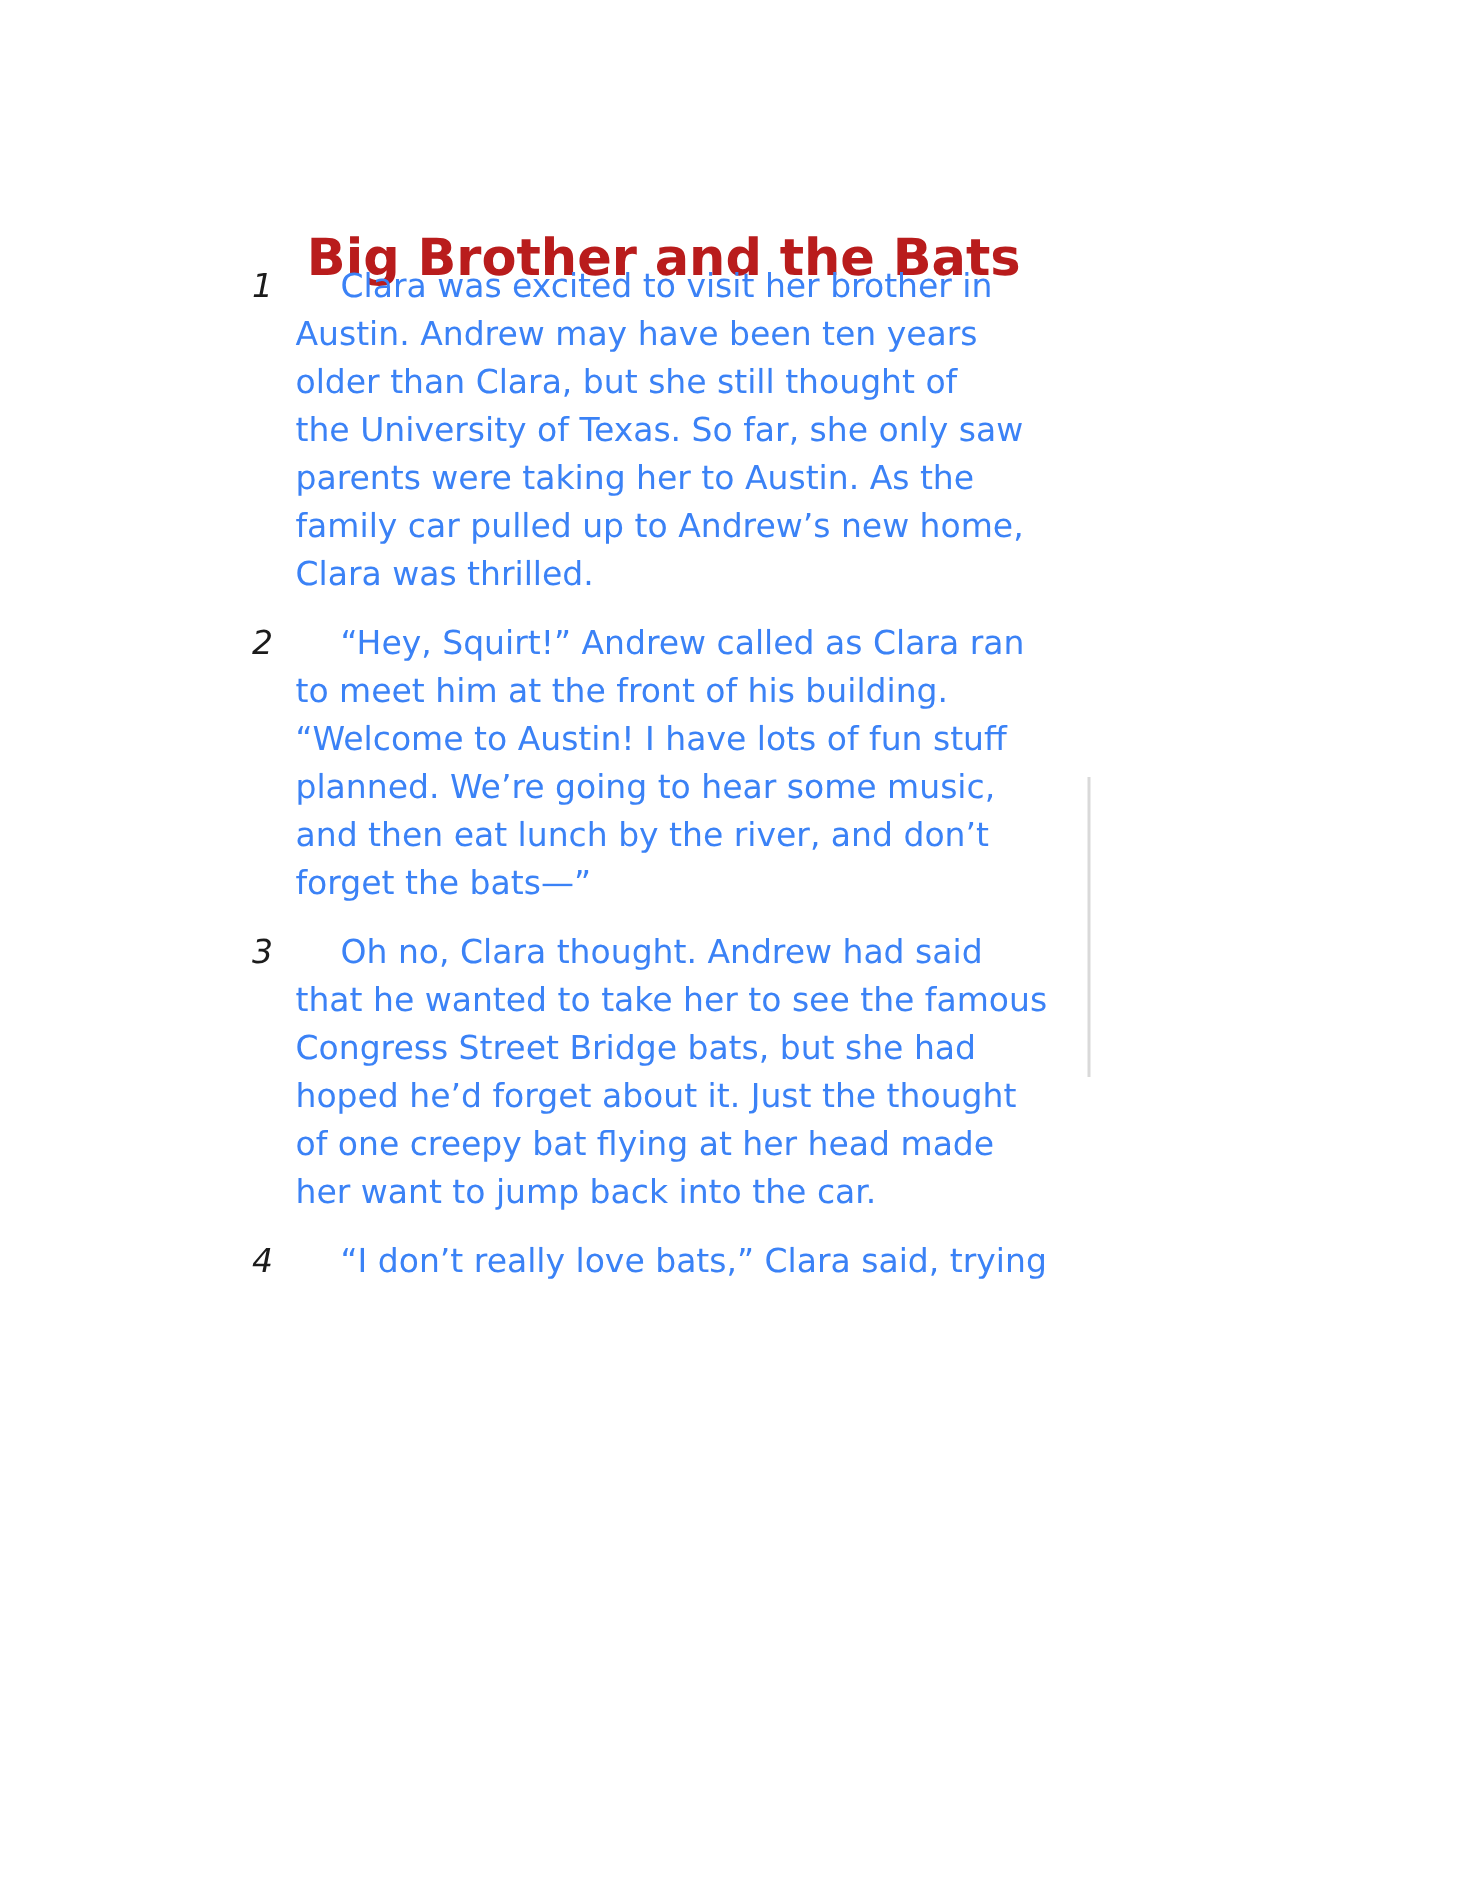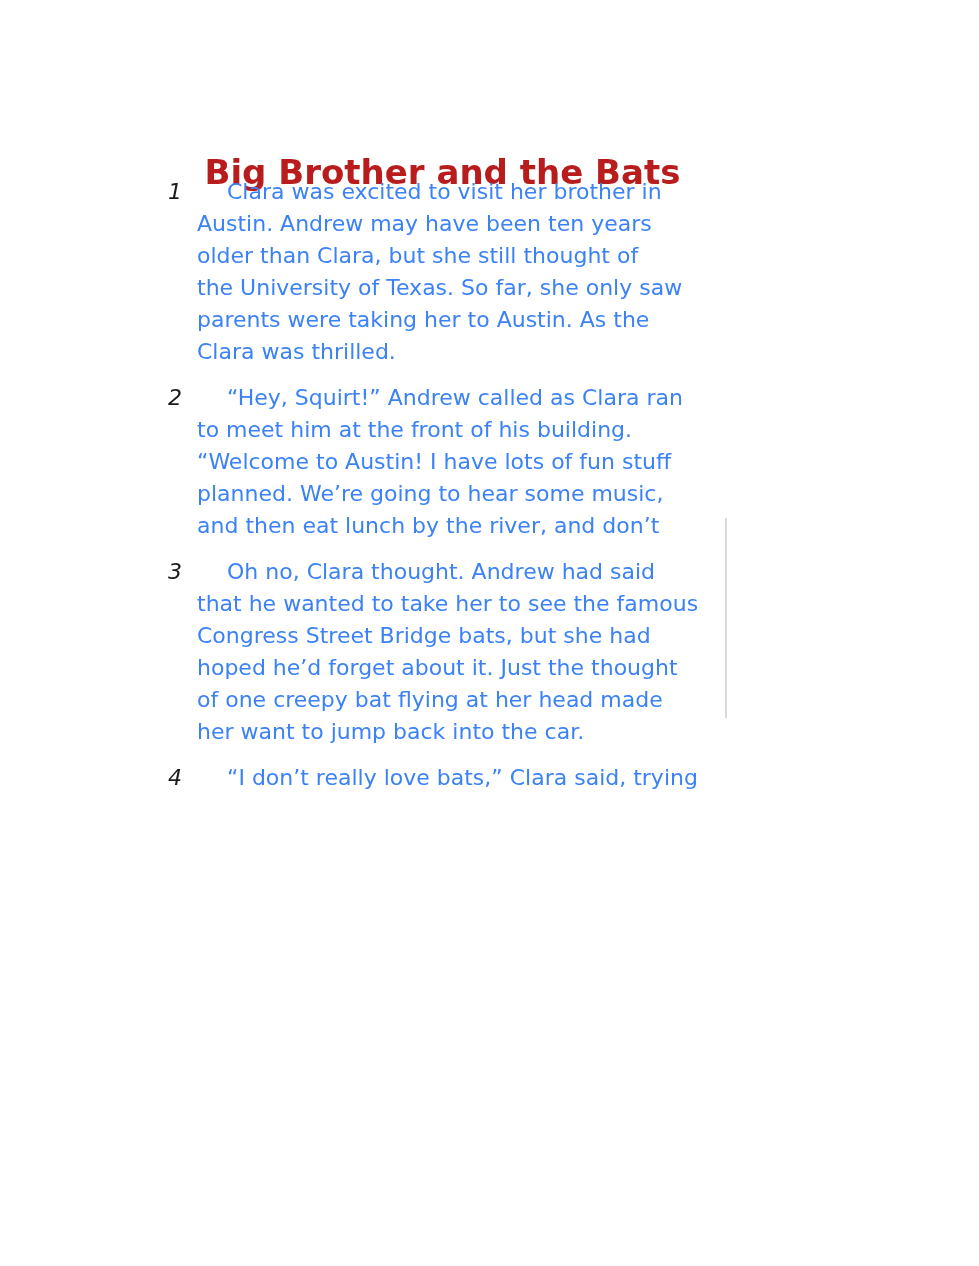--- a/index.html
+++ b/index.html
@@ -80,29 +80,31 @@
   <h1 class="title">Big Brother and the Bats</h1>
 
   <div class="passage" id="passage">
       <div class="para">
         <span class="para-num">1</span>
         <div class="line first"><span>Clara was excited to visit her brother in</span></div>
         <div class="line"><span>Austin. Andrew may have been ten years</span></div>
         <div class="line"><span>older than Clara, but she still thought of</span></div>
         <div class="line"><span>the University of Texas. So far, she only saw</span></div>
         <div class="line"><span>parents were taking her to Austin. As the</span></div>
+        <div class="line"><span>family car pulled up to Andrew’s new home,</span></div>
         <div class="line"><span>Clara was thrilled.</span></div>
       </div>
       <div class="para">
         <span class="para-num">2</span>
         <div class="line first"><span>“Hey, Squirt!” Andrew called as Clara ran</span></div>
         <div class="line"><span>to meet him at the front of his building.</span></div>
         <div class="line"><span>“Welcome to Austin! I have lots of fun stuff</span></div>
         <div class="line"><span>planned. We’re going to hear some music,</span></div>
         <div class="line"><span>and then eat lunch by the river, and don’t</span></div>
+        <div class="line"><span>forget the bats—”</span></div>
       </div>
       <div class="para">
         <span class="para-num">3</span>
         <div class="line first"><span class="seg-italic">Oh no</span><span>, Clara thought. Andrew had said</span></div>
         <div class="line"><span>that he wanted to take her to see the famous</span></div>
         <div class="line"><span>Congress Street Bridge bats, but she had</span></div>
         <div class="line"><span>hoped he’d forget about it. Just the thought</span></div>
         <div class="line"><span>of one creepy bat flying at her head made</span></div>
         <div class="line"><span>her want to jump back into the car.</span></div>
       </div>

